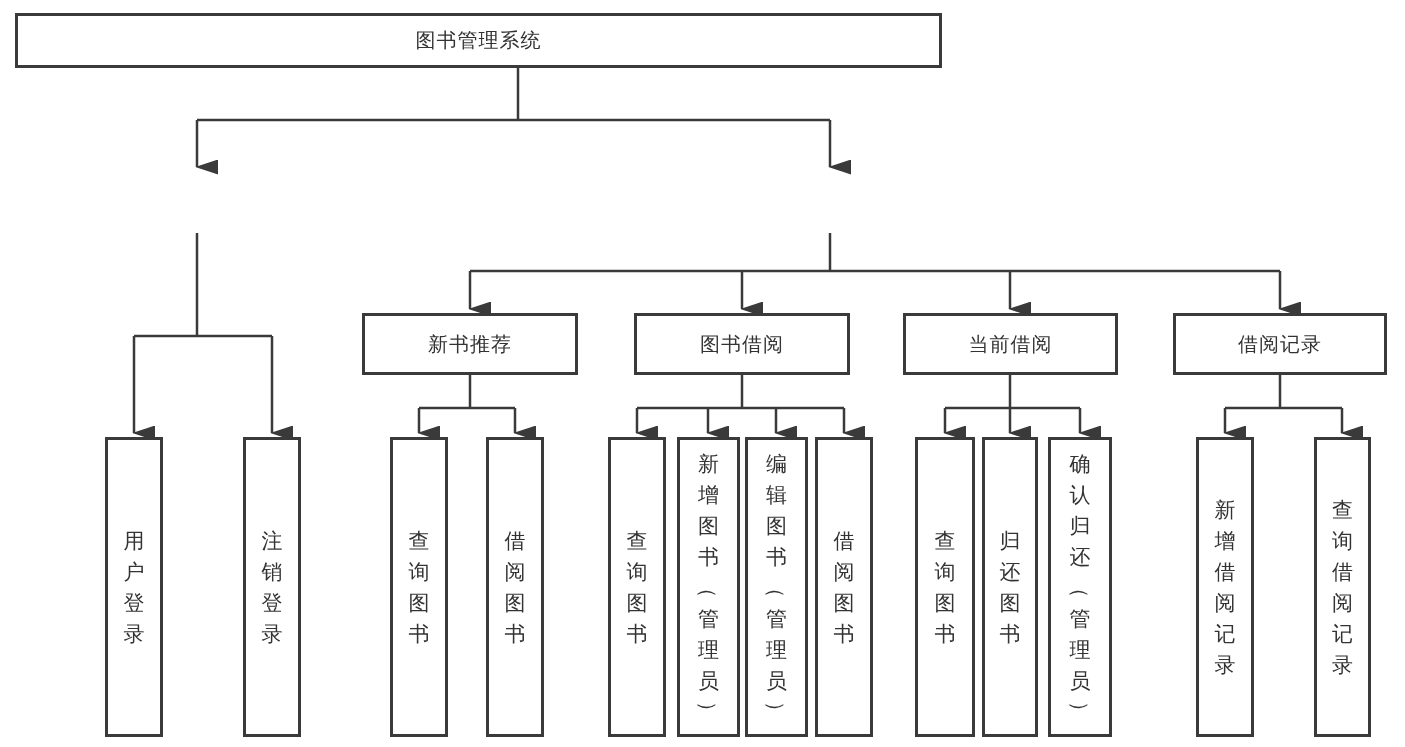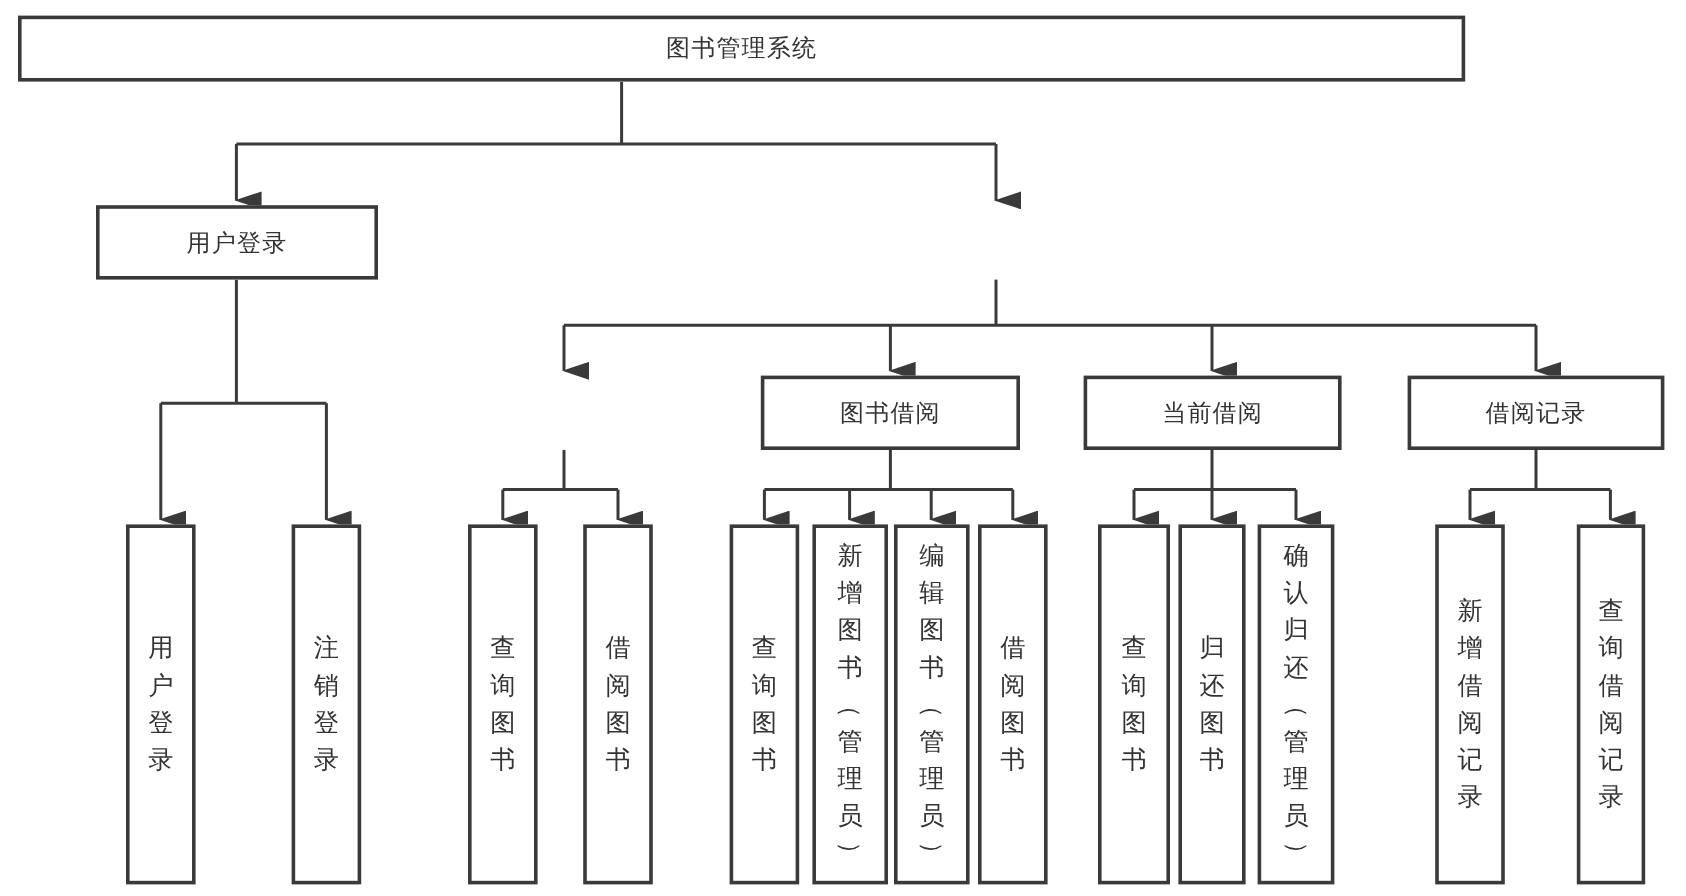--- a/index.html
+++ b/index.html
@@ -94,24 +94,24 @@
       <path d="M1010,408 L1010,433" marker-end="url(#arw)"></path>
       <path d="M1080,408 L1080,433" marker-end="url(#arw)"></path>
 
       <path d="M1280,375 L1280,408"></path>
       <path d="M1225,408 L1342,408"></path>
       <path d="M1225,408 L1225,433" marker-end="url(#arw)"></path>
       <path d="M1342,408 L1342,433" marker-end="url(#arw)"></path>
     </g>
   </svg>
 
-  <div class="box hbox" style="left:15px; top:13px; width:1206px; height:55px;">图书管理系统</div>
-
-  <div class="box hbox" style="left:80px; top:171px; width:235px; height:62px;">用户登录</div>
-
+  <div class="box hbox" style="left:15px; top:13px; width:927px; height:55px;">图书管理系统</div>
+
+
+  <div class="box hbox" style="left:362px; top:313px; width:216px; height:62px;">新书推荐</div>
   <div class="box hbox" style="left:634px; top:313px; width:216px; height:62px;">图书借阅</div>
   <div class="box hbox" style="left:903px; top:313px; width:215px; height:62px;">当前借阅</div>
   <div class="box hbox" style="left:1173px; top:313px; width:214px; height:62px;text-align:right;">借阅记录</div>
 
   <div class="box vbox" style="left:105px; top:437px; width:58px; height:300px;">
       <span>用</span>
       <span>户</span>
       <span>登</span>
       <span>录</span>
     </div>

